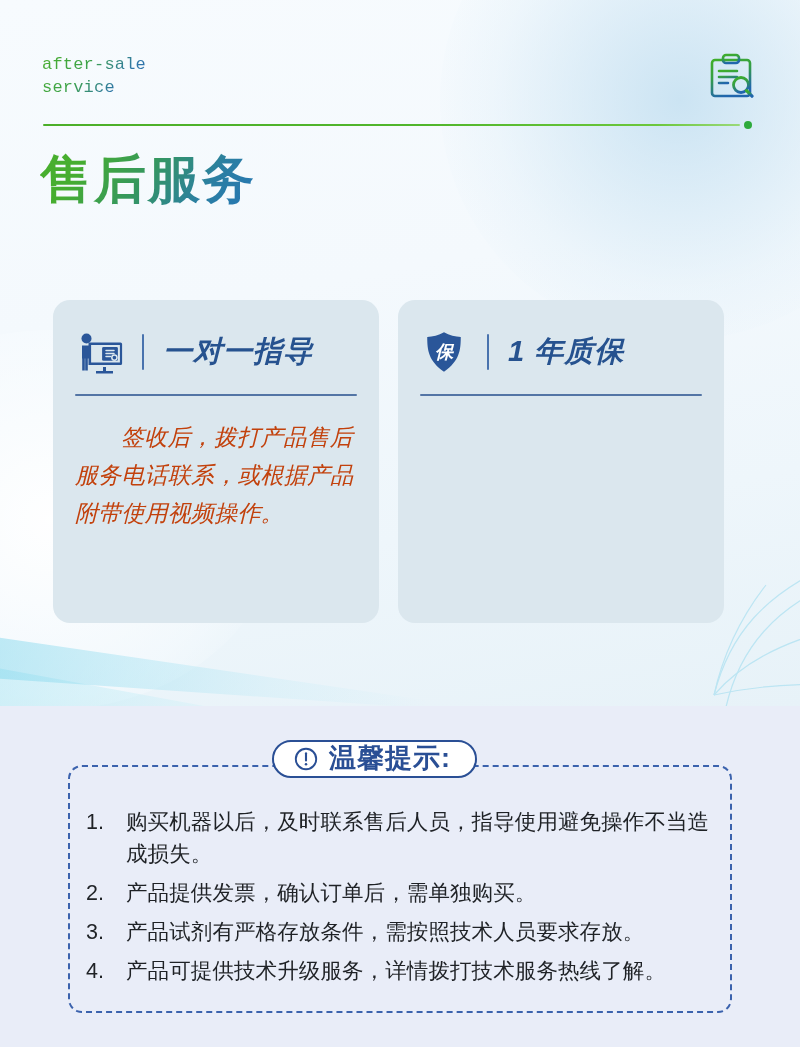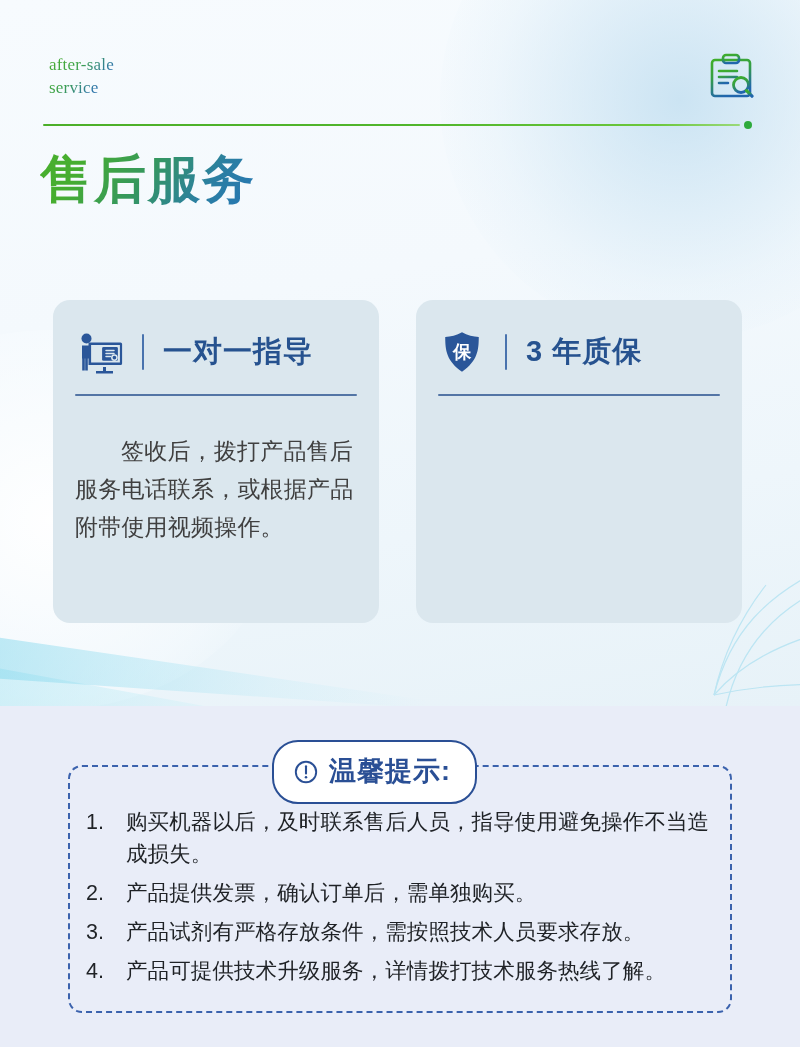--- a/index.html
+++ b/index.html
@@ -66,22 +66,22 @@
   }
   .bg-bottom {
     position: absolute;
     left: 0; top: 706px; width: 800px; height: 341px;
     background: #e9edf8;
   }
 
   
   .eyebrow {
     position: absolute;
-    left: 49px; top: 53px;
-    font-family: Liberation Serif, serif;
+    left: 42px; top: 53px;
+    font-family: Liberation Mono, monospace;
     font-size: 17px;
     line-height: 23px;
     letter-spacing: .2px;
     background: linear-gradient(130deg, #4caf2e 0%, #3da348 38%, #2f76a8 72%, #2d6fb4 100%);
     -webkit-background-clip: text;
     background-clip: text;
     color: transparent;
     white-space: pre-line;
   }
 
@@ -131,21 +131,22 @@
     background-clip: text;
     color: transparent;
   }
 
   
   .cards {
     position: absolute;
     left: 53px; top: 300px;
     width: 694px;
     display: flex;
-    gap: 37px;
+    gap: 19px;
+    font-style: italic;
   }
   .card {
     width: 326px;
     height: 323px;
     background: #dbe7ee;
     border-radius: 17px;
     box-sizing: border-box;
     padding: 24px 22px 0 22px;
   }
   .card-head {
@@ -177,42 +178,42 @@
     white-space: nowrap;
   }
   .hsep {
     margin-top: 14px;
     height: 2px;
     background: #3b6098;
     opacity: .85;
     border-radius: 1px;
   }
   .card-body {
-    margin-top: 36px;
+    margin-top: 22px;
     font-size: 23px;
     line-height: 38px;
-    color: #404040;
+    color: #c2410c;
     text-indent: 46px;
     letter-spacing: .2px;
   }
 
   
   .notice-box {
     position: absolute;
     left: 68px; top: 765px;
     width: 664px;
     height: 248px;
     border: 2px dashed #3b62ad;
     border-radius: 14px;
     box-sizing: border-box;
   }
   .notice-pill {
     position: absolute;
     left: 272px; top: 740px;
-    height: 64px;
+    height: 38px;
     padding: 0 24px 0 20px;
     background: #ffffff;
     border: 2px solid #2a4f95;
     border-radius: 26px;
     display: flex;
     align-items: center;
     gap: 11px;
     box-sizing: border-box;
   }
   .notice-pill .excl {
@@ -330,21 +331,21 @@
 
     <div class="card">
       <div class="card-head">
         <span class="card-ico">
           <svg viewBox="0 0 48 48" width="46" height="46">
             <path d="M24 3.5 C18.5 6.6, 12 8.2, 6.5 8.4 C6.5 22, 7.8 33.6, 24 44.5 C40.2 33.6, 41.5 22, 41.5 8.4 C36 8.2, 29.5 6.6, 24 3.5 Z" fill="#2a5699"></path>
             <text x="24" y="30.5" text-anchor="middle" font-size="19" font-weight="700" fill="#ffffff" font-family="'Liberation Sans', sans-serif">保</text>
           </svg>
         </span>
         <span class="vsep"></span>
-        <span class="card-title">3 年质保</span>
+        <span class="card-title">1 年质保</span>
       </div>
       <div class="hsep"></div>
     </div>
 
   </div>
 
   <div class="notice-box"></div>
 
   <div class="notice-pill">
     <svg class="excl" viewBox="0 0 24 24">

